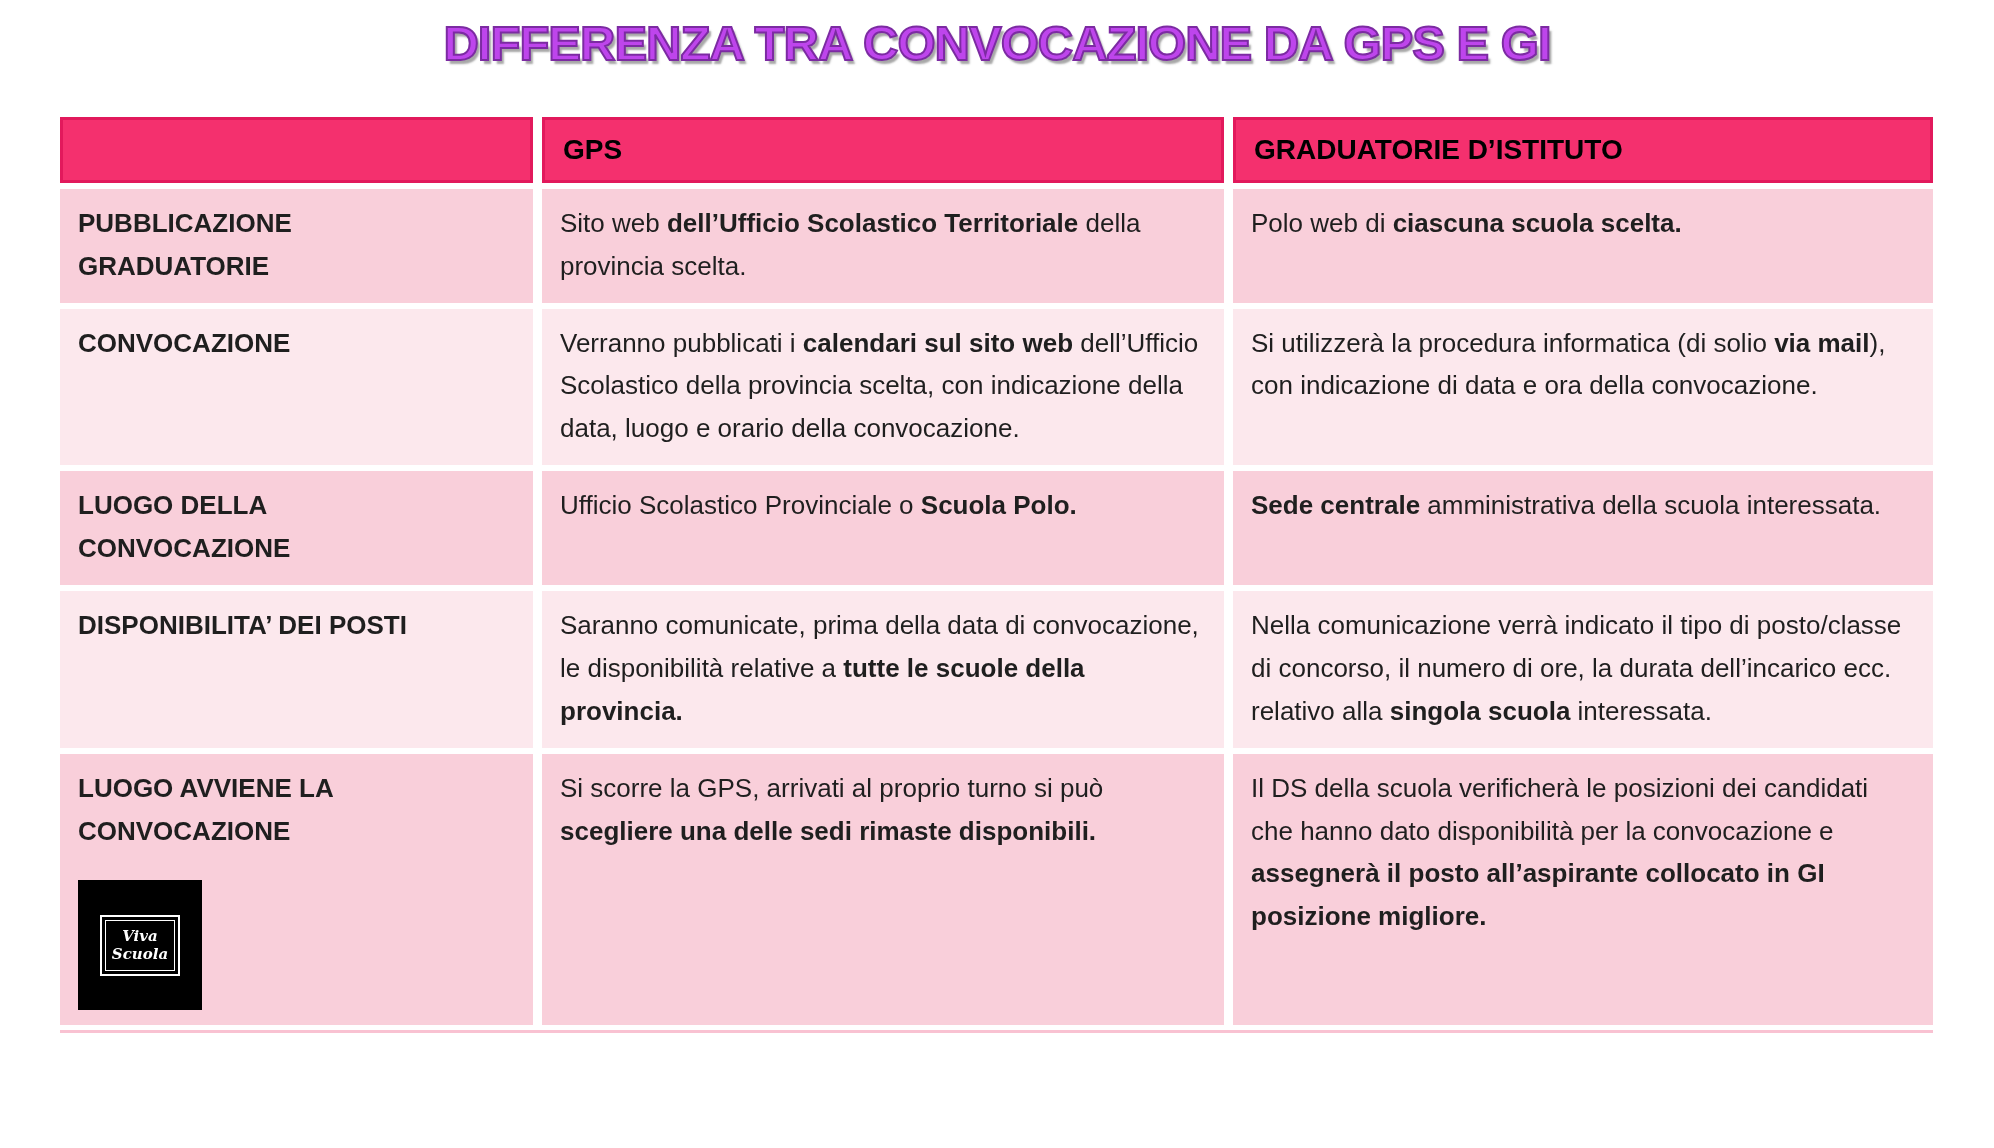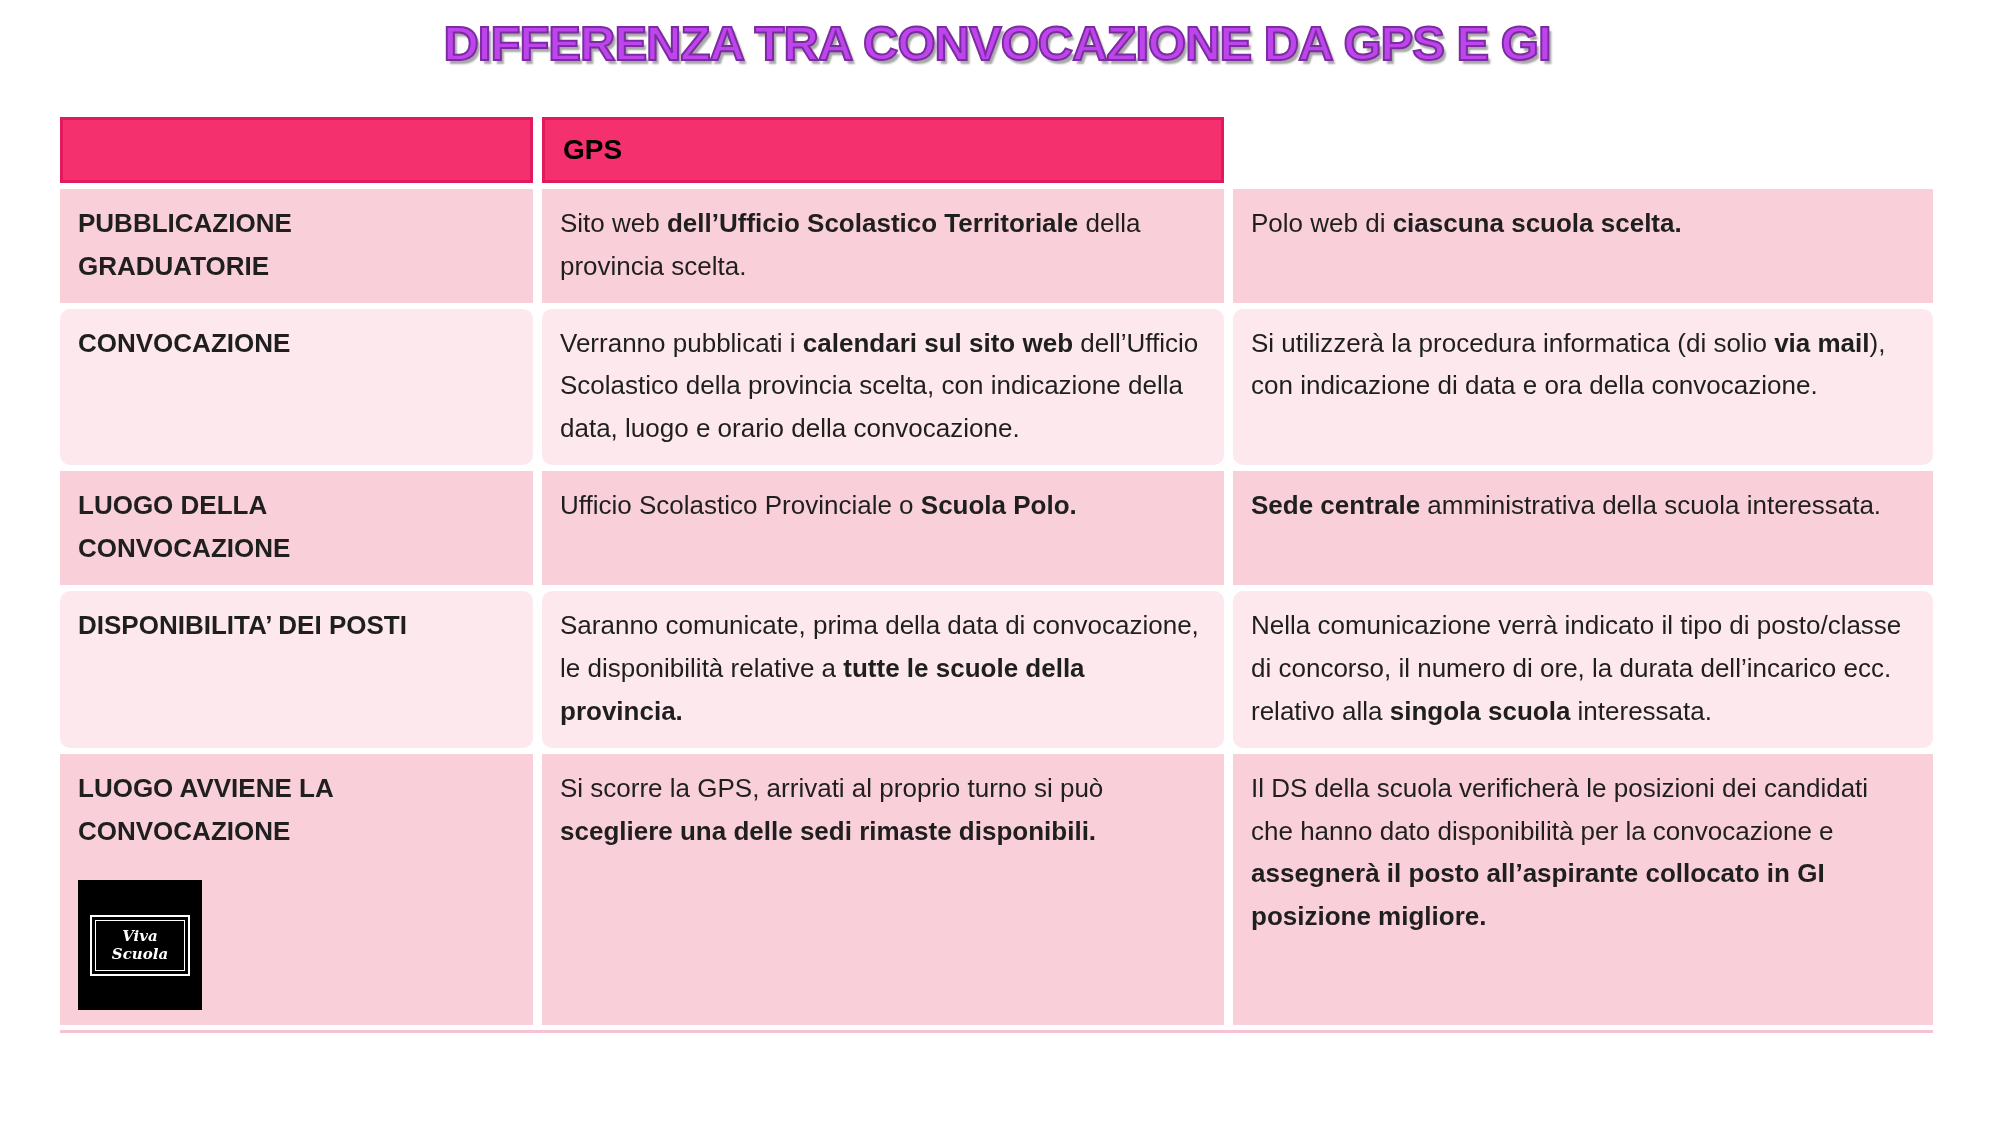--- a/index.html
+++ b/index.html
@@ -47,39 +47,39 @@
     align-items: center;
     padding: 0 18px;
   }
 
   .cell {
     padding: 13px 18px 15px 18px;
     font-size: 26px;
     line-height: 1.65;
   }
   .dark  .cell { background: #f9cfda; }
-  .light .cell { background: #fce8ed; border-radius: 10px; }
+  .light .cell { background: #fce8ed; }
 
   .label-cell {
     font-weight: bold;
     padding-right: 95px; 
   }
   .b { font-weight: bold; }
 
   
   .logo {
     margin-top: 28px;
     width: 124px; height: 130px;
     background: #000000;
     display: flex; align-items: center; justify-content: center;
   }
   .logo-frame {
     border: 2px solid #ffffff;
     padding: 3px;
-    width: 100px;
+    width: 80px;
   }
   .logo-frame-inner {
     border: 1px solid #ffffff;
     padding: 6px 2px;
     text-align: center;
   }
   .logo-text {
     font-family: "DejaVu Serif", serif;
     font-style: italic;
     font-weight: bold;
@@ -100,20 +100,21 @@
 
 <div class="page">
 
   <div class="title">DIFFERENZA TRA CONVOCAZIONE DA GPS E GI</div>
 
   <div class="tbl">
 
     <div class="row">
       <div class="th"></div>
       <div class="th">GPS</div>
+      <div class="th">GRADUATORIE D’ISTITUTO</div>
     </div>
 
     <div class="row dark">
       <div class="cell label-cell">PUBBLICAZIONE GRADUATORIE</div>
       <div class="cell"><span>Sito web </span><span class="b">dell’Ufficio Scolastico Territoriale</span><span> della provincia scelta.</span></div>
       <div class="cell"><span>Polo web di </span><span class="b">ciascuna scuola scelta.</span></div>
     </div>
 
     <div class="row light">
       <div class="cell label-cell">CONVOCAZIONE</div>

